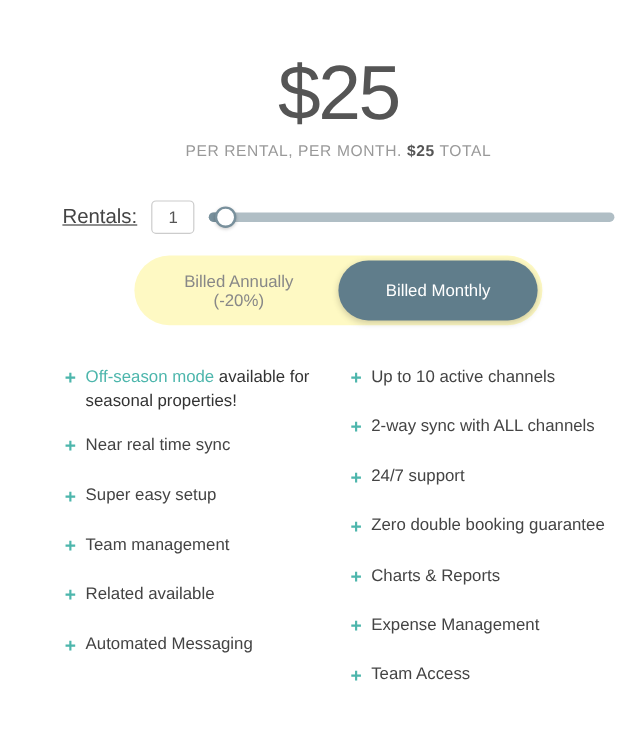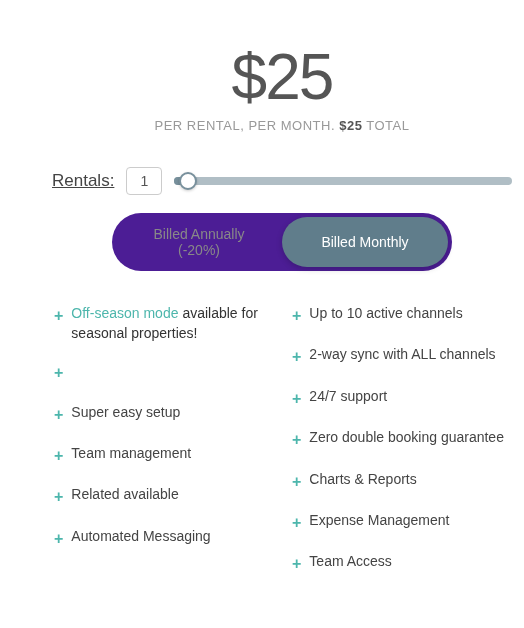--- a/index.html
+++ b/index.html
@@ -93,21 +93,21 @@
       height: 18px;
       background: #fff;
       border: 2px solid #78909c;
       border-radius: 50%;
       box-shadow: 0 1px 3px rgba(0,0,0,0.2);
     }
     .billing-toggle {
       display: flex;
       justify-content: center;
       margin: 14px 0 24px;
-      background: #4c1d95;
+      background: #fef9c3;
       border-radius: 30px;
       padding: 4px;
       width: 340px;
       margin-left: auto;
       margin-right: auto;
     }
     .billing-btn {
       flex: 1;
       padding: 9px 18px;
       border-radius: 26px;
@@ -194,20 +194,21 @@
 
       <div class="feature-item highlight">
         <span class="plus-icon">+</span>
         <span>
           <span class="feature-text-highlight">Off-season mode</span>
           <span> available for seasonal properties!</span>
         </span>
       </div>
       <div class="feature-item">
         <span class="plus-icon">+</span>
+        <span>Near real time sync</span>
       </div>
       <div class="feature-item">
         <span class="plus-icon">+</span>
         <span>Super easy setup</span>
       </div>
       <div class="feature-item">
         <span class="plus-icon">+</span>
         <span>Team management</span>
       </div>
       <div class="feature-item">

